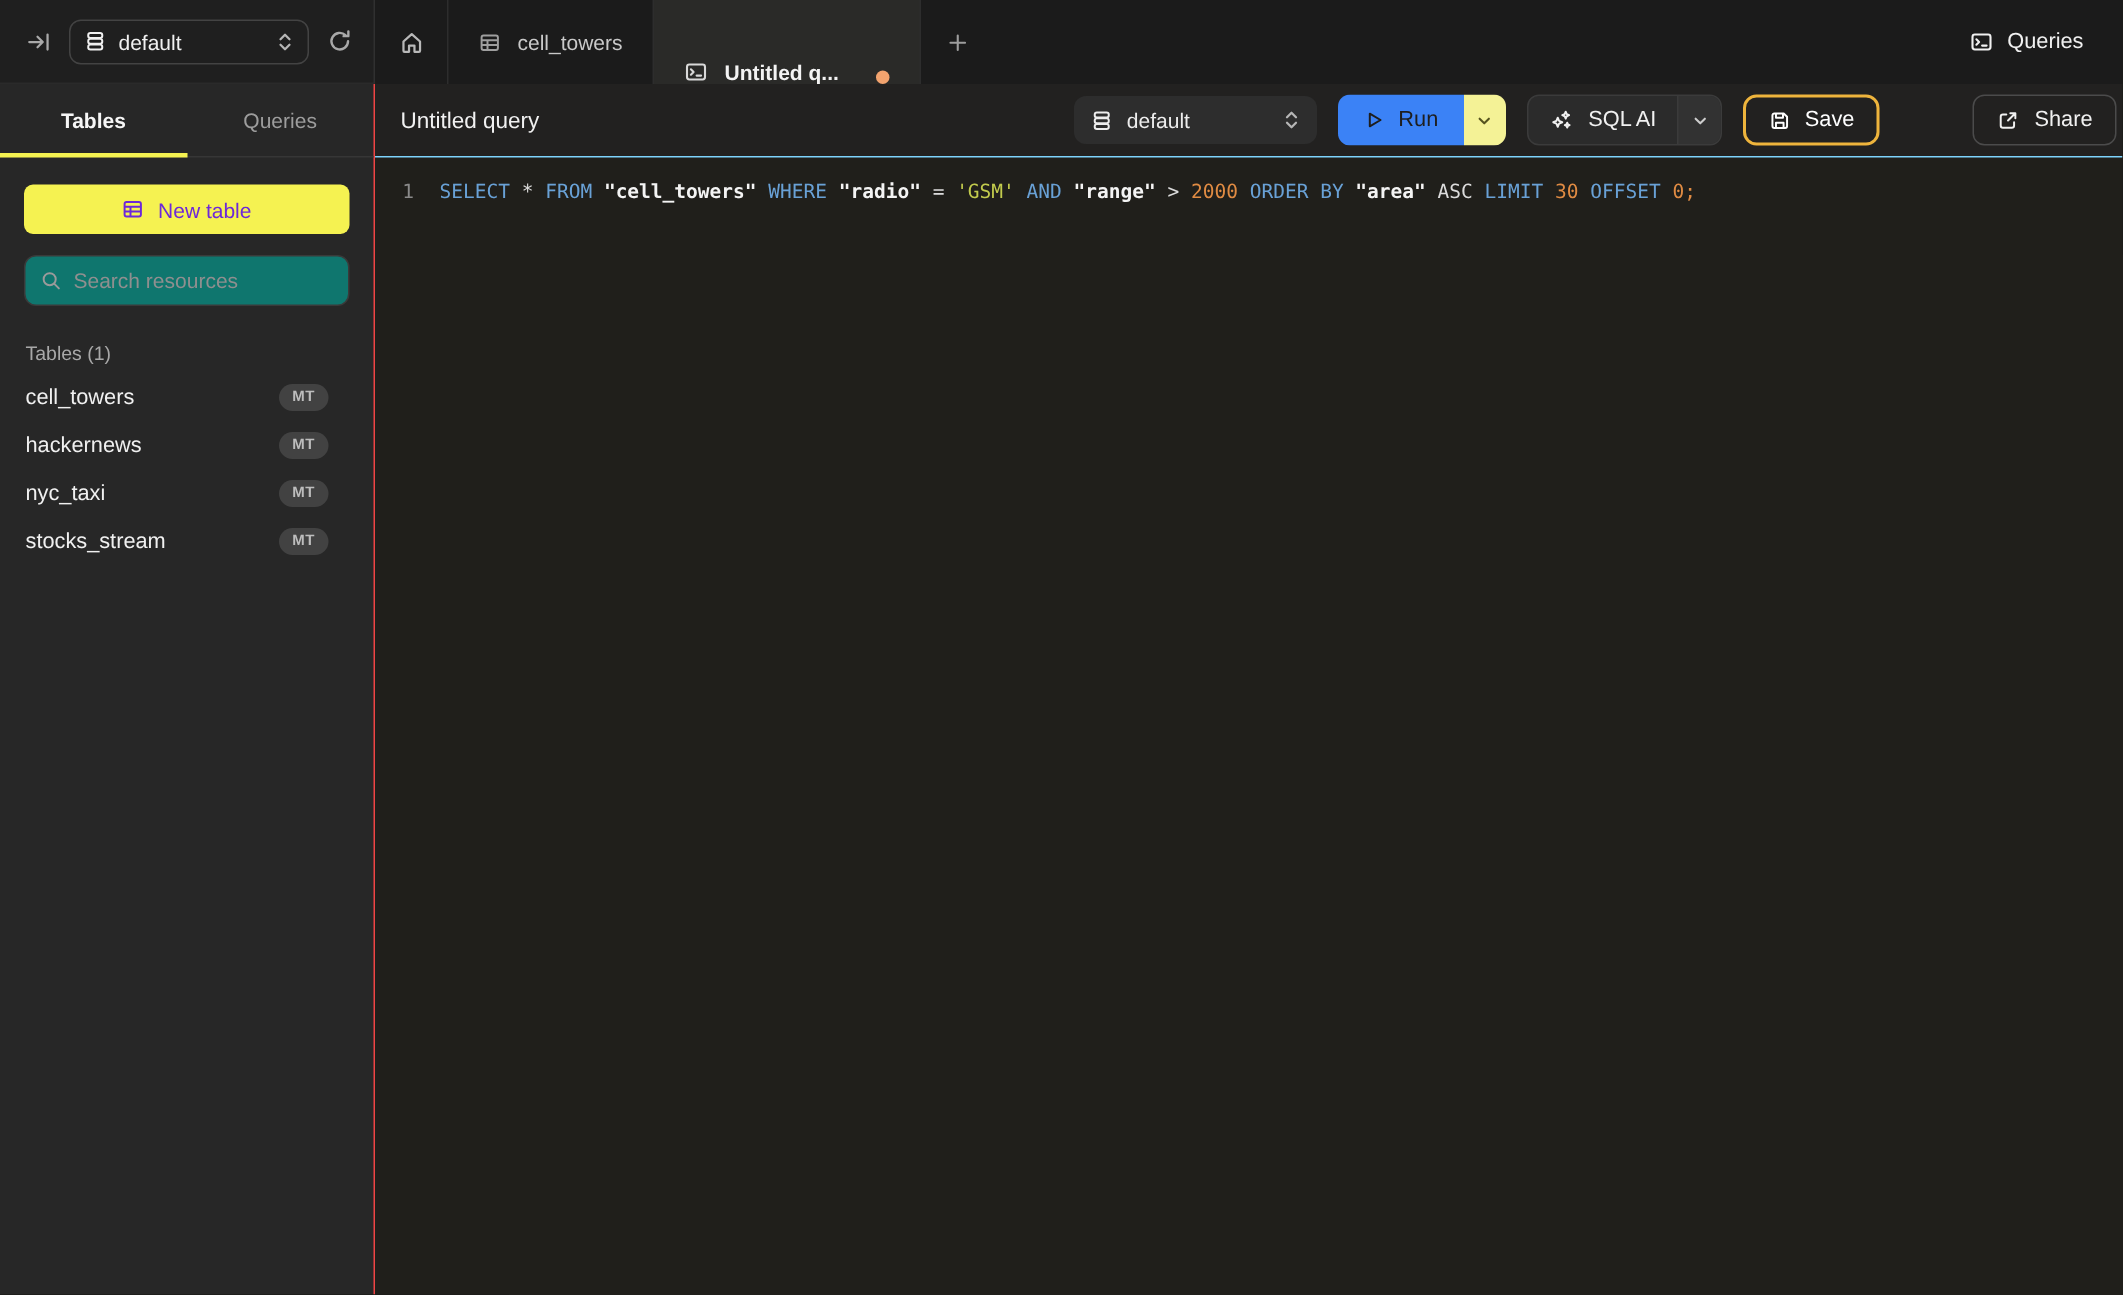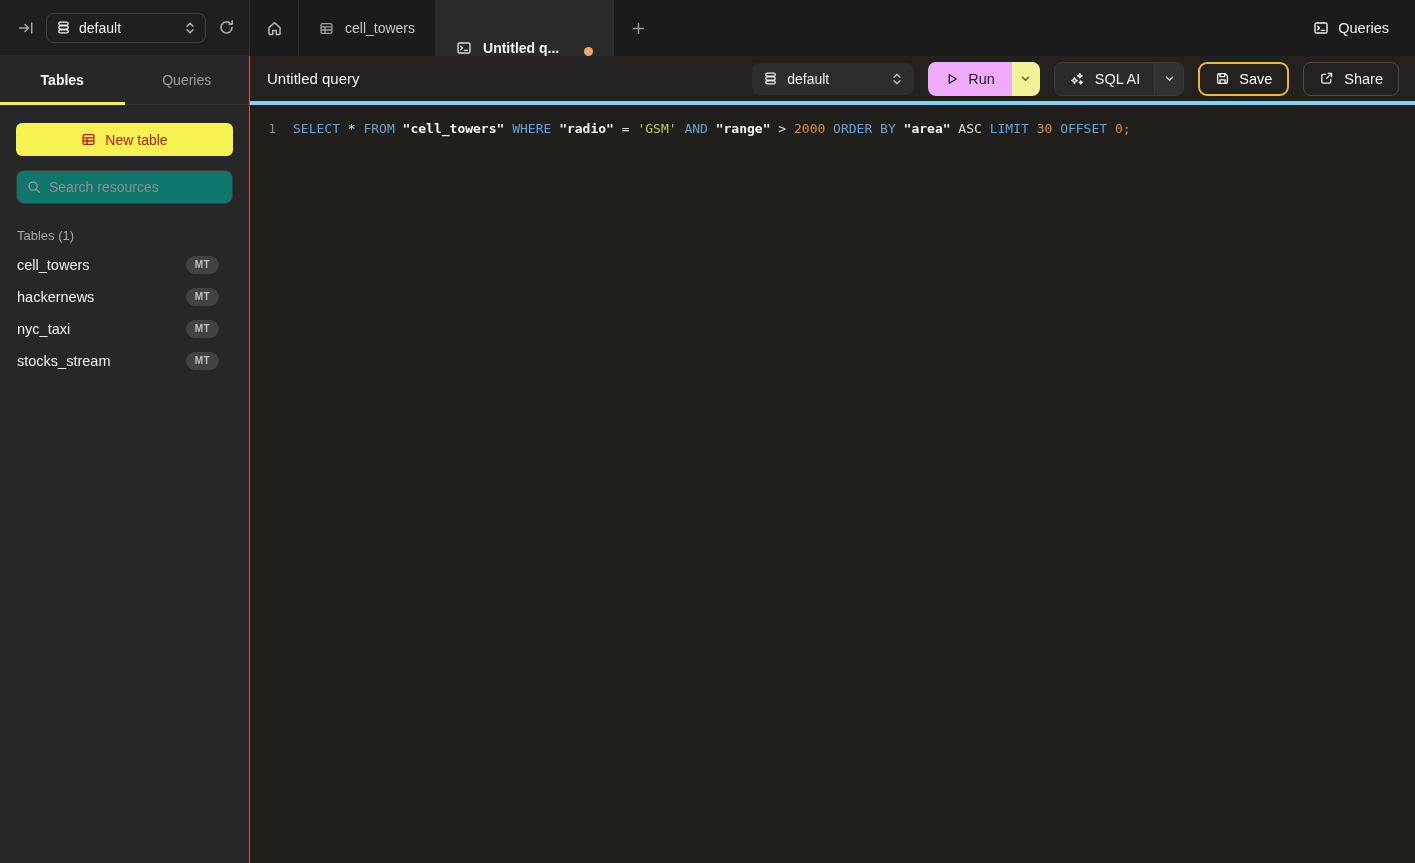--- a/index.html
+++ b/index.html
@@ -53,21 +53,21 @@
   .sidebar-tabs { height:49px; display:flex; border-bottom:1px solid #363636; flex-shrink:0; }
   .sidebar-tab {
     flex:1; display:flex; align-items:center; justify-content:center;
     font-size:14px; color:#9d9d9d; position:relative; background:none; border:none; cursor:pointer;
   }
   .sidebar-tab.active { color:#f6f6f6; font-weight:600; }
   .sidebar-tab.active::after { content:""; position:absolute; left:0; right:0; bottom:-1px; height:3px; background:#f5f251; }
   .new-table-btn {
     margin:18px 16px 0; height:33px; background:#f5f251; border:none; border-radius:6px;
     display:flex; align-items:center; justify-content:center; gap:9px;
-    color:#b91c1c; font-size:14px; font-weight:500; cursor:pointer; flex-shrink:0;
+    color:#6d28d9; font-size:14px; font-weight:500; cursor:pointer; flex-shrink:0;
   }
   .search-box {
     margin:14px 16px 0; height:34px; background:#0f766e; border:1px solid #3a3a3a; border-radius:8px;
     display:flex; align-items:center; gap:8px; padding:0 10px; flex-shrink:0;
   }
   .search-box svg { color:#9a9a9a; flex-shrink:0; }
   .search-box input { flex:1; background:transparent; border:none; outline:none; color:#ededed; font-size:14px; font-family:inherit; }
   .search-box input::placeholder { color:#8f8f8f; }
   .section-title { margin:24px 17px 6px; font-size:13px; color:#a8a8a8; }
   .table-row {
@@ -77,45 +77,45 @@
   .table-name { font-size:14.5px; color:#f0f0f0; }
   .badge {
     background:#424242; color:#bdbdbd; font-size:10px; font-weight:700;
     padding:4px 9px; border-radius:10px; letter-spacing:.4px; line-height:1;
   }
 
   
   .main { flex:1; display:flex; flex-direction:column; background:#201f1b; min-width:0; }
   .main-toolbar {
     height:49px; flex-shrink:0; display:flex; align-items:center;
-    padding:0 16px 0 17px; background:#222120; border-bottom:4px solid #7dd3fc;
+    padding:0 4px 0 17px; background:#222120; border-bottom:1px solid #7dd3fc;
   }
   .doc-title { font-size:15px; color:#f1f1f1; }
   .toolbar-right { margin-left:auto; display:flex; align-items:center; gap:14px; }
   .toolbar-select {
     width:162px; height:32px; background:#2d2d2d; border:none; border-radius:8px;
     display:flex; align-items:center; gap:9px; padding:0 11px; color:#ededed; font-size:14px; cursor:pointer;
   }
   .toolbar-select .caret { margin-left:auto; color:#b5b5b5; }
   .split-btn { display:flex; height:34px; border-radius:8px; overflow:hidden; }
   .run-main {
     display:flex; align-items:center; gap:9px; padding:0 17px;
-    background:#f0abfc; border:none; color:#1e1e1e; font-size:14.5px; font-weight:500; cursor:pointer;
+    background:#3b82f6; border:none; color:#1e1e1e; font-size:14.5px; font-weight:500; cursor:pointer;
   }
   .run-caret { width:28px; background:#f4f296; border:none; display:flex; align-items:center; justify-content:center; color:#55531f; cursor:pointer; }
   .sqlai { border:1px solid #3b3b3b; background:#2b2b2b; }
   .sqlai-main { display:flex; align-items:center; gap:10px; padding:0 14px; background:transparent; border:none; color:#f1f1f1; font-size:14.5px; font-weight:500; cursor:pointer; }
   .sqlai-caret { width:29px; background:#323232; border:none; border-left:1px solid #3b3b3b; display:flex; align-items:center; justify-content:center; color:#cdcdcd; cursor:pointer; }
   .save-btn {
     height:34px; padding:0 15px; background:transparent; border:2px solid #eeb43c; border-radius:9px;
     display:flex; align-items:center; gap:9px; color:#ffffff; font-size:14.5px; font-weight:500; cursor:pointer;
   }
   .share-btn {
     height:34px; padding:0 15px; background:transparent; border:1px solid #4b4b4b; border-radius:8px;
-    display:flex; align-items:center; gap:10px; color:#f1f1f1; font-size:14.5px; font-weight:500; cursor:pointer;
+    display:flex; align-items:center; gap:10px; color:#f1f1f1; font-size:14.5px; font-weight:500; cursor:pointer;margin-left:48px;
   }
 
   
   .editor { flex:1; padding-top:13px; font-family:"DejaVu Sans Mono", monospace; font-size:13px; cursor:text; }
   .code-line { display:flex; line-height:21px; }
   .line-number { width:26px; flex-shrink:0; text-align:right; color:#8a8a8a; margin-right:17px; }
   .code { white-space:pre; }
 </style>
 </head>
 <body>

